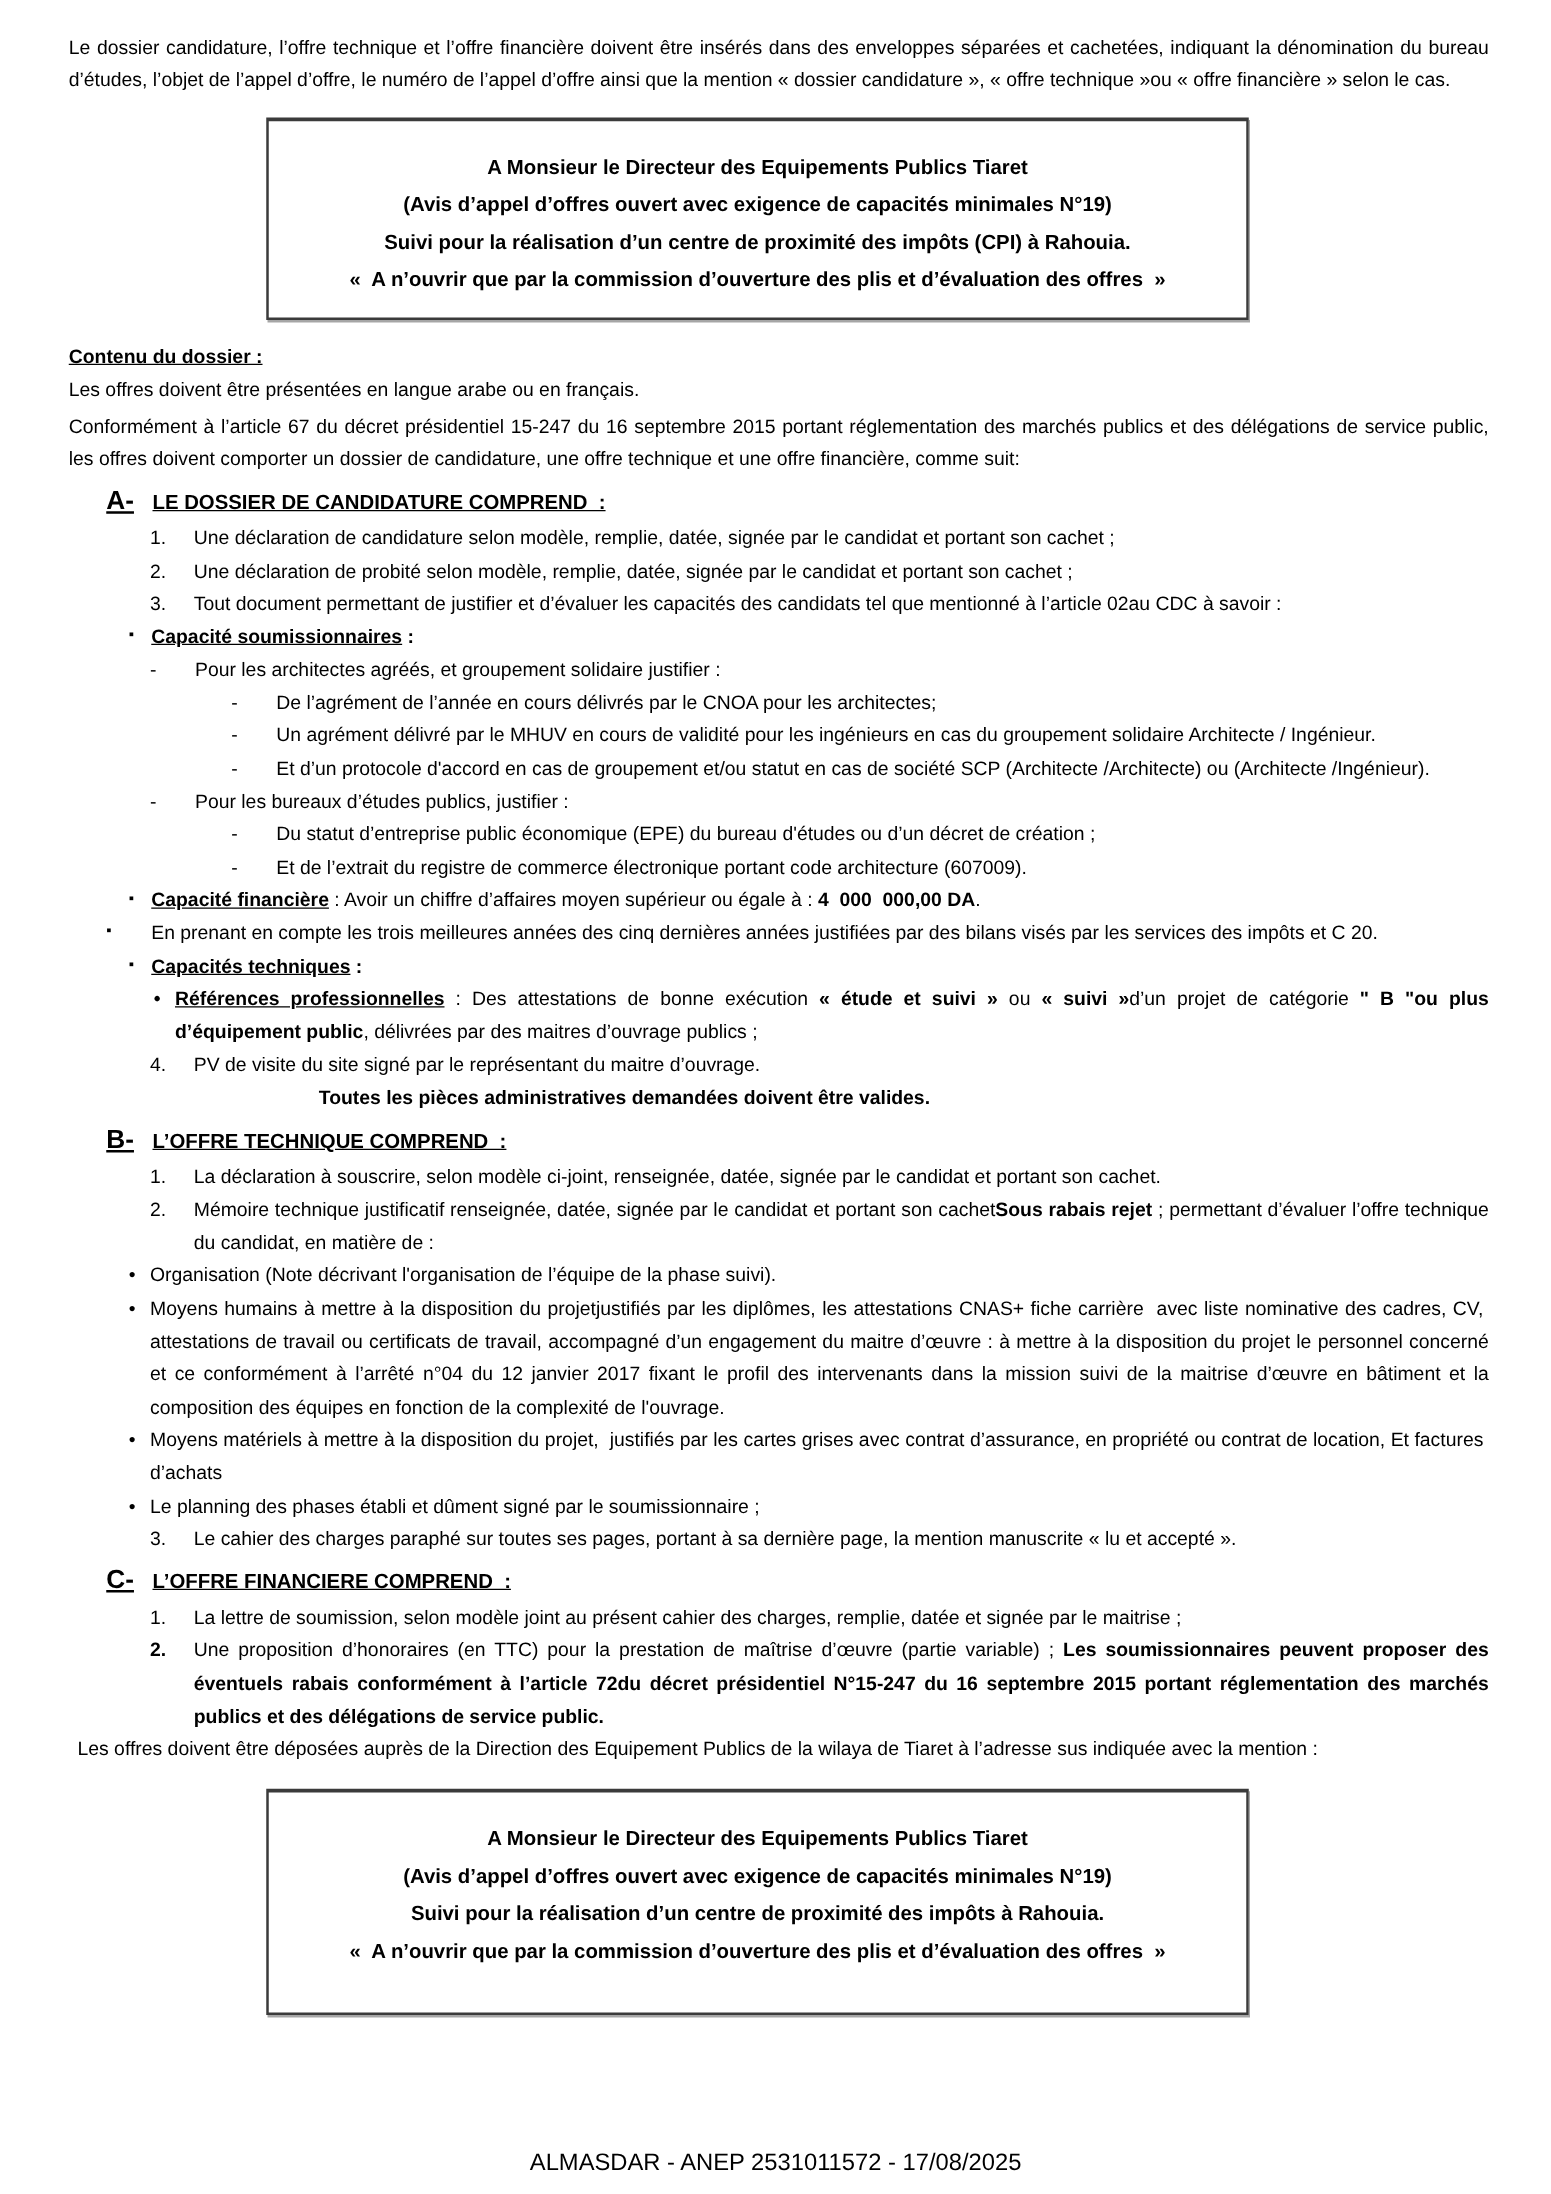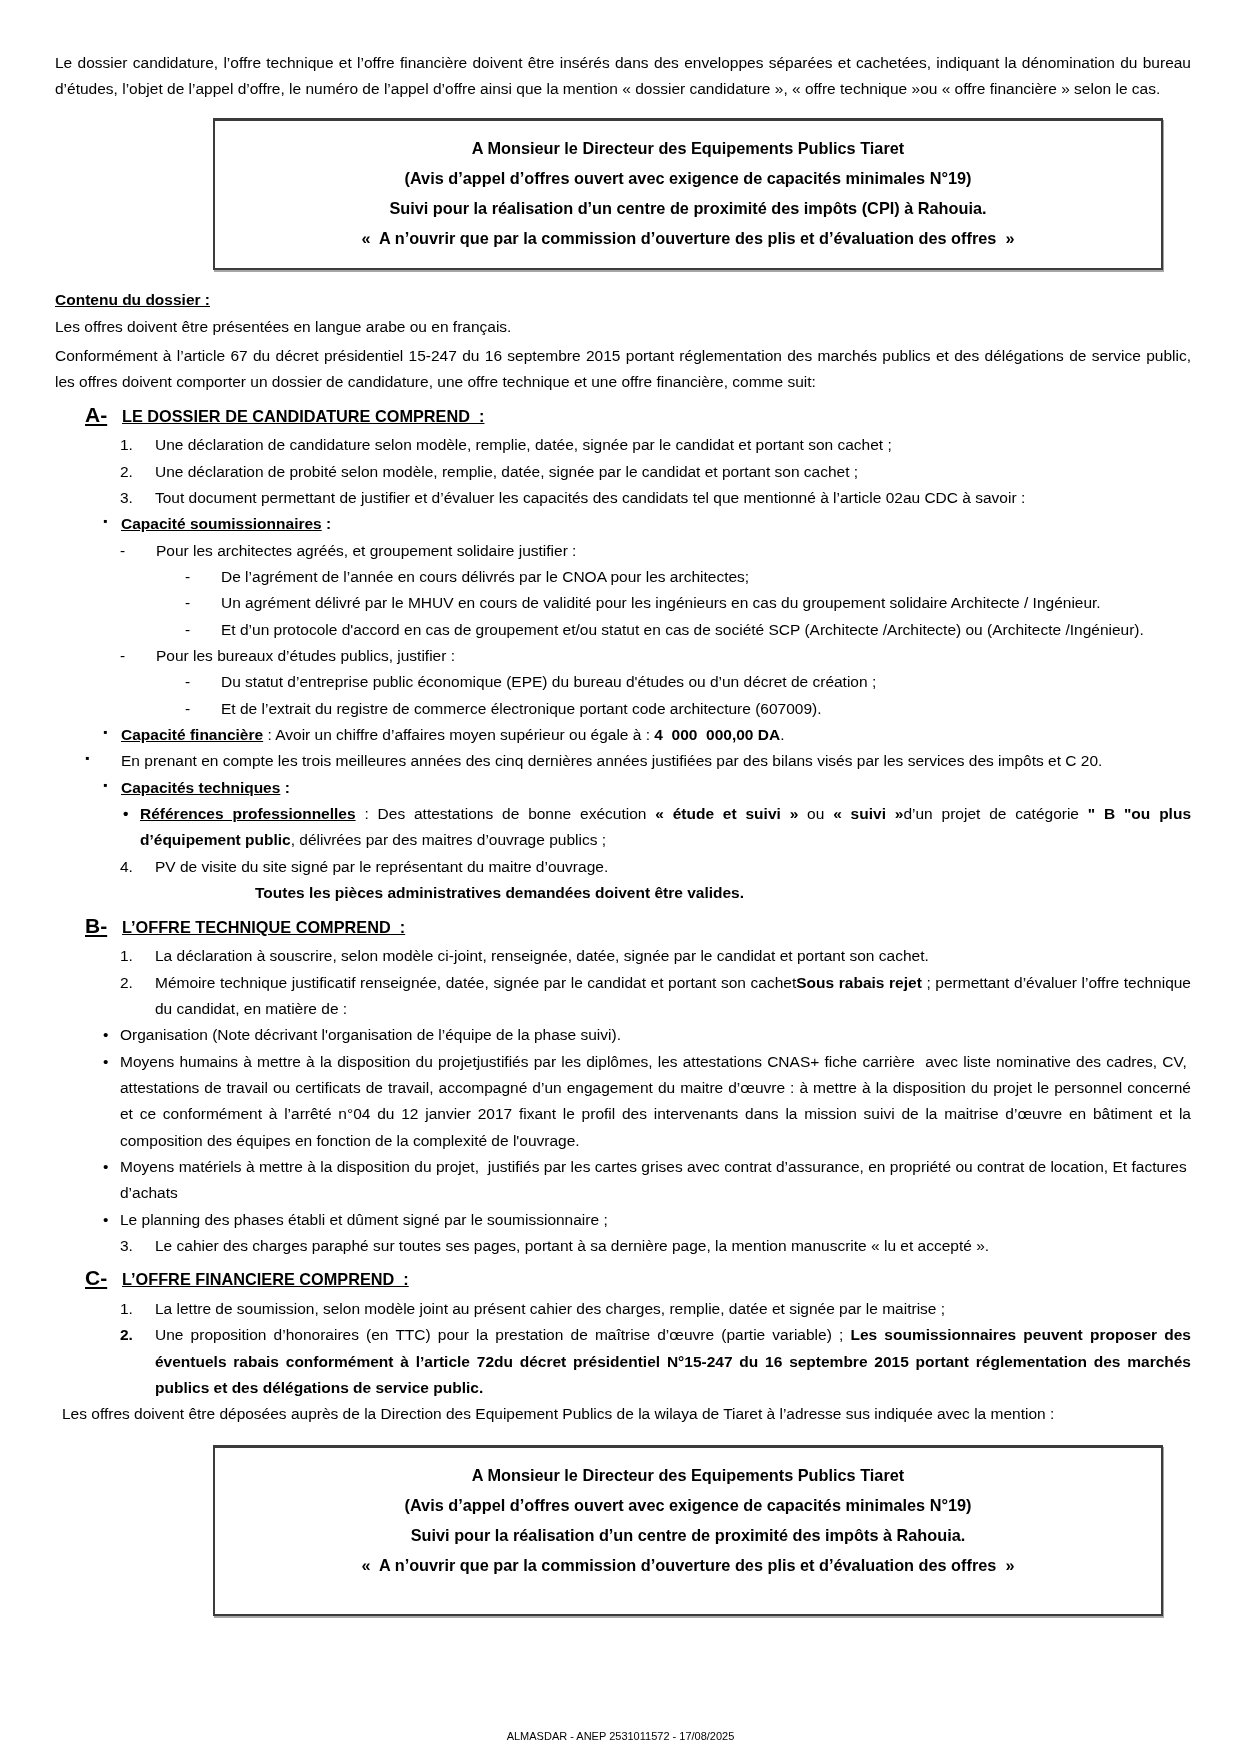--- a/index.html
+++ b/index.html
@@ -1,21 +1,21 @@
 <!DOCTYPE html>
 <html><head>
 <meta charset="utf-8">
 <style>
   html,body{margin:0;padding:0;}
   body{
     width:1241px;height:1755px;position:relative;overflow:hidden;
     background:#ffffff;color:#000;
     font-family:"Liberation Sans", sans-serif;
   }
-  .page{padding:26px 50px 0 55px;font-size:15.5px;line-height:1.7;margin-top:24px;}
+  .page{padding:26px 50px 0 55px;font-size:15.5px;line-height:1.7;}
   p{margin:0;text-align:justify;}
   .b{font-weight:700;}
   .u{text-decoration:underline;}
   .row{display:flex;margin:0;text-align:justify;}
   .mk{flex:none;white-space:pre;}
   .ct{flex:1;min-width:0;text-align:justify;}
   
   .h-abc{display:flex;align-items:baseline;margin:7px 0 2px 30px;}
   .mk-abc{flex:none;width:37px;font-size:21px;font-weight:700;text-decoration:underline;line-height:1.1;}
   .t-abc{font-size:16.3px;font-weight:700;text-decoration:underline;}
@@ -28,29 +28,29 @@
   .outer{margin-left:30px;} .mk-outer{width:36px;font-size:12px;}
   .ref{margin-left:68px;}   .mk-ref{width:17px;}
   .bul{margin-left:48px;}   .mk-bul{width:17px;}
   .valides{margin-left:200px;font-weight:700;}
   .p2{text-indent:7px;}
   .conf{margin-top:3px;}
   .h-blk{font-weight:700;text-decoration:underline;}
   .retrait-h{margin-left:-15px;}
   
   .noticebox{
-    margin:15px 0 17px 158px;width:950px;box-sizing:border-box;
+    margin:15px 0 17px 158px;width:786px;box-sizing:border-box;
     border:2px solid #3b3b3b;border-top-width:3px;
     box-shadow:1px 2px 0 rgba(0,0,0,0.35);
-    padding:12px 28px 15px;text-align:center;font-weight:700;
+    padding:22px 28px 15px;text-align:center;font-weight:700;
     font-size:16.3px;line-height:1.85;
   }
   .noticebox div{text-align:center;}
   .box2{margin-top:17px;padding-bottom:34px;}
-  .footer{position:absolute;left:0;bottom:13px;width:100%;text-align:center;font-size:11px;}
+  .footer{position:absolute;left:0;bottom:13px;width:100%;text-align:center;font-size:19px;}
 </style>
 </head>
 <body>
 
 <div class="page">
 
   <p>Le dossier candidature, l’offre technique et l’offre financière doivent être insérés dans des enveloppes séparées et cachetées, indiquant la dénomination du bureau d’études, l’objet de l’appel d’offre, le numéro de l’appel d’offre ainsi que la mention « dossier candidature », « offre technique »ou « offre financière » selon le cas.</p>
 
   <div class="noticebox">
     <div>A Monsieur le Directeur des Equipements Publics Tiaret</div>

